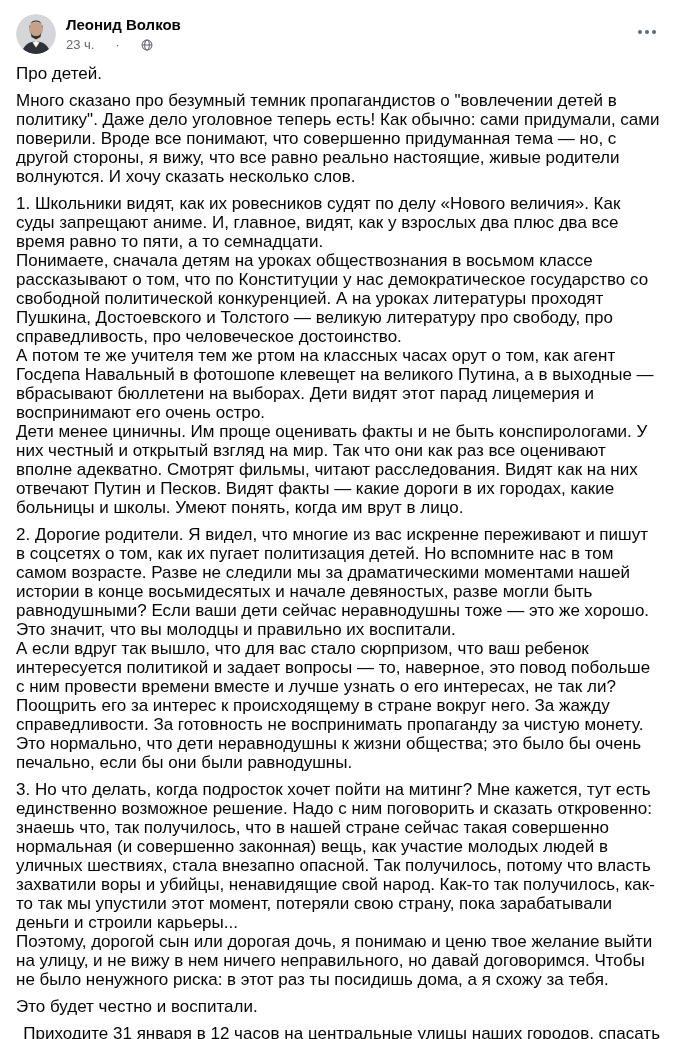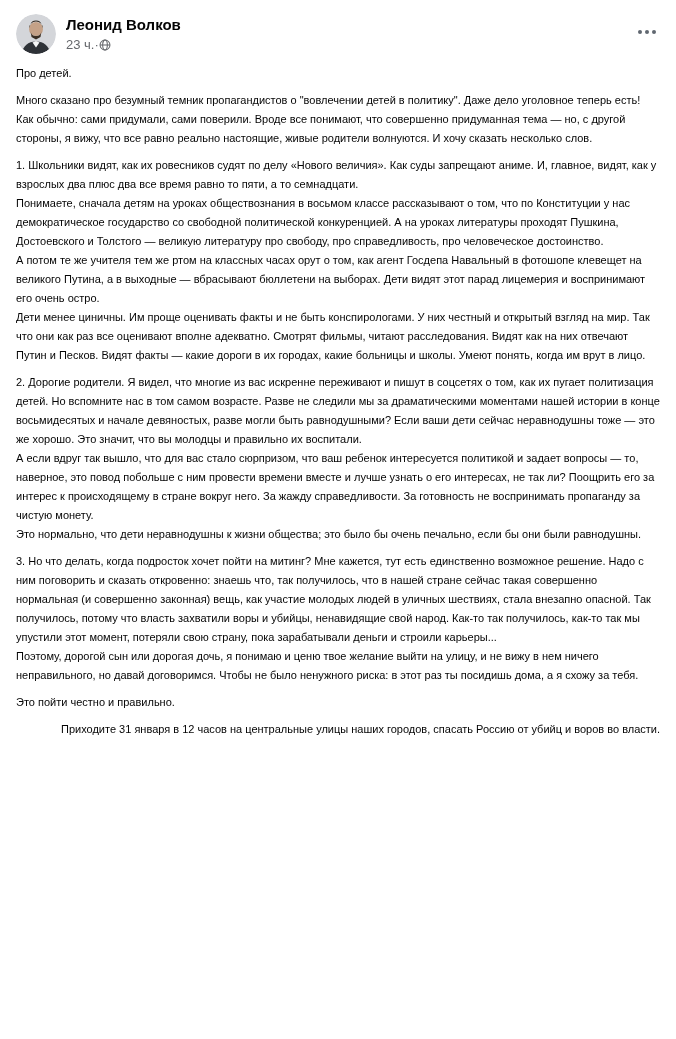--- a/index.html
+++ b/index.html
@@ -2,26 +2,26 @@
 <html><head>
 <meta charset="utf-8">
 <style>
   html,body{margin:0;padding:0;background:#ffffff;}
   body{font-family:"Liberation Sans","DejaVu Sans",sans-serif;color:#050505;}
   .post{width:676px;min-height:1039px;background:#fff;box-sizing:border-box;}
   .header{display:flex;align-items:center;padding:14px 16px 6px;position:relative;}
   .avatar{width:40px;height:40px;border-radius:50%;overflow:hidden;flex:0 0 40px;cursor:pointer;}
   .hinfo{margin-left:10px;display:flex;flex-direction:column;}
   .author{font-size:15px;font-weight:700;line-height:19px;color:#050505;cursor:pointer;}
-  .meta{font-size:13px;color:#65676B;display:flex;align-items:center;gap:0;line-height:17px;margin-top:2px;}
+  .meta{font-size:13px;color:#65676B;display:flex;align-items:center;gap:21px;line-height:17px;margin-top:2px;}
   .meta .ts{cursor:pointer;}
   .more-btn{position:absolute;right:12px;top:20px;border:none;background:transparent;display:flex;gap:3px;padding:10px 8px;cursor:pointer;border-radius:50%;}
   .more-btn .dot{width:4px;height:4px;border-radius:50%;background:#606770;}
   .body{padding:4px 16px 14px;}
-  .body p{margin:0 0 8px;font-size:11px;line-height:19px;color:#050505;white-space:pre-wrap;}
+  .body p{margin:0 0 8px;font-size:17px;line-height:19px;color:#050505;white-space:pre-wrap;}
   .body p:last-child{margin-bottom:0;text-align:right;}
 </style>
 </head>
 <body>
 
 <div class="post">
 
   <div class="header">
     <div class="avatar">
       <svg width="40" height="40" viewBox="0 0 40 40" aria-hidden="true">
@@ -64,17 +64,17 @@
     <p>Много сказано про безумный темник пропагандистов о "вовлечении детей в политику". Даже дело уголовное теперь есть! Как обычно: сами придумали, сами поверили. Вроде все понимают, что совершенно придуманная тема — но, с другой стороны, я вижу, что все равно реально настоящие, живые родители волнуются. И хочу сказать несколько слов.</p>
     <p>1. Школьники видят, как их ровесников судят по делу «Нового величия». Как суды запрещают аниме. И, главное, видят, как у взрослых два плюс два все время равно то пяти, а то семнадцати.
 Понимаете, сначала детям на уроках обществознания в восьмом классе рассказывают о том, что по Конституции у нас демократическое государство со свободной политической конкуренцией. А на уроках литературы проходят Пушкина, Достоевского и Толстого — великую литературу про свободу, про справедливость, про человеческое достоинство.
 А потом те же учителя тем же ртом на классных часах орут о том, как агент Госдепа Навальный в фотошопе клевещет на великого Путина, а в выходные — вбрасывают бюллетени на выборах. Дети видят этот парад лицемерия и воспринимают его очень остро.
 Дети менее циничны. Им проще оценивать факты и не быть конспирологами. У них честный и открытый взгляд на мир. Так что они как раз все оценивают вполне адекватно. Смотрят фильмы, читают расследования. Видят как на них отвечают Путин и Песков. Видят факты — какие дороги в их городах, какие больницы и школы. Умеют понять, когда им врут в лицо.</p>
     <p>2. Дорогие родители. Я видел, что многие из вас искренне переживают и пишут в соцсетях о том, как их пугает политизация детей. Но вспомните нас в том самом возрасте. Разве не следили мы за драматическими моментами нашей истории в конце восьмидесятых и начале девяностых, разве могли быть равнодушными? Если ваши дети сейчас неравнодушны тоже — это же хорошо. Это значит, что вы молодцы и правильно их воспитали.
 А если вдруг так вышло, что для вас стало сюрпризом, что ваш ребенок интересуется политикой и задает вопросы — то, наверное, это повод побольше с ним провести времени вместе и лучше узнать о его интересах, не так ли? Поощрить его за интерес к происходящему в стране вокруг него. За жажду справедливости. За готовность не воспринимать пропаганду за чистую монету.
 Это нормально, что дети неравнодушны к жизни общества; это было бы очень печально, если бы они были равнодушны.</p>
     <p>3. Но что делать, когда подросток хочет пойти на митинг? Мне кажется, тут есть единственно возможное решение. Надо с ним поговорить и сказать откровенно: знаешь что, так получилось, что в нашей стране сейчас такая совершенно нормальная (и совершенно законная) вещь, как участие молодых людей в уличных шествиях, стала внезапно опасной. Так получилось, потому что власть захватили воры и убийцы, ненавидящие свой народ. Как-то так получилось, как-то так мы упустили этот момент, потеряли свою страну, пока зарабатывали деньги и строили карьеры...
 Поэтому, дорогой сын или дорогая дочь, я понимаю и ценю твое желание выйти на улицу, и не вижу в нем ничего неправильного, но давай договоримся. Чтобы не было ненужного риска: в этот раз ты посидишь дома, а я схожу за тебя.</p>
-    <p>Это пойти честно и правильно.</p>
+    <p>Это будет честно и воспитали.</p>
     <p>Приходите 31 января в 12 часов на центральные улицы наших городов, спасать Россию от убийц и воров во власти.</p>
   </div>
 
 </div>
 
 </body></html>

